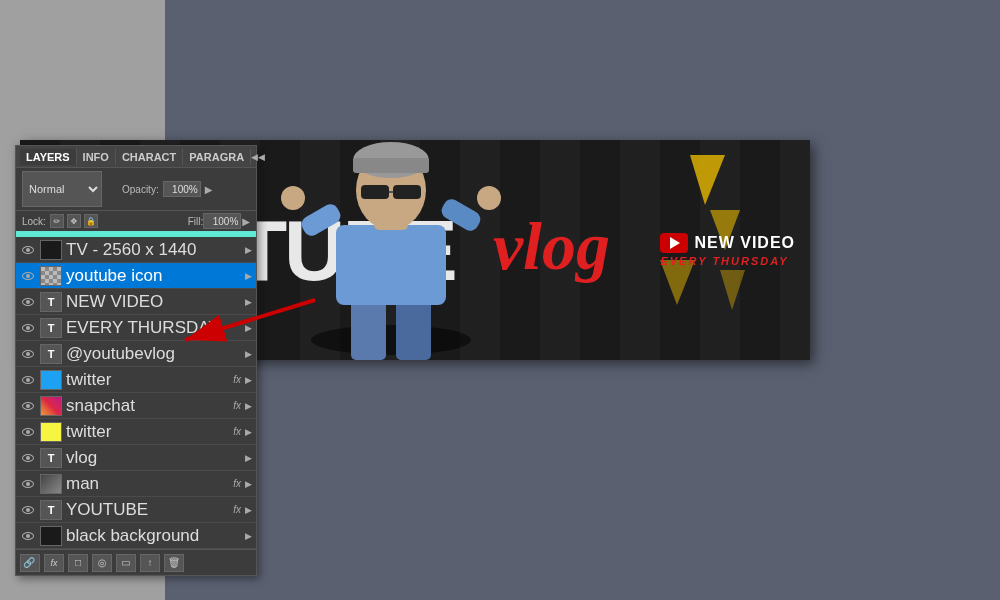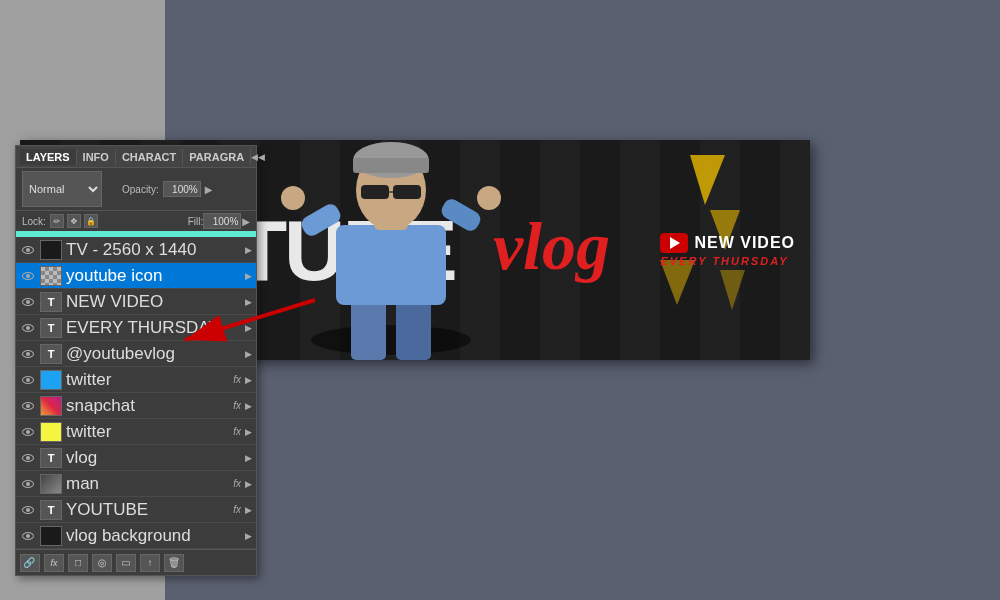--- a/index.html
+++ b/index.html
@@ -697,21 +697,21 @@
       </div>
       <div class="layer-item">
         <div class="eye-icon">
           <div class="eye-circle">
             <div class="eye-pupil"></div>
           </div>
         </div>
         <div class="layer-thumb">
           <div class="thumb-dark"></div>
         </div>
-        <div class="layer-name">vlog background</div>
+        <div class="layer-name">black background</div>
         <span class="layer-expand">▶</span>
       </div>
     </div>
 
   <div class="panel-bottom">
     <div class="bottom-btn">🔗</div>
     <div class="bottom-btn" style="font-style:italic;font-size:9px;">fx</div>
     <div class="bottom-btn">□</div>
     <div class="bottom-btn">◎</div>
     <div class="bottom-btn">▭</div>

